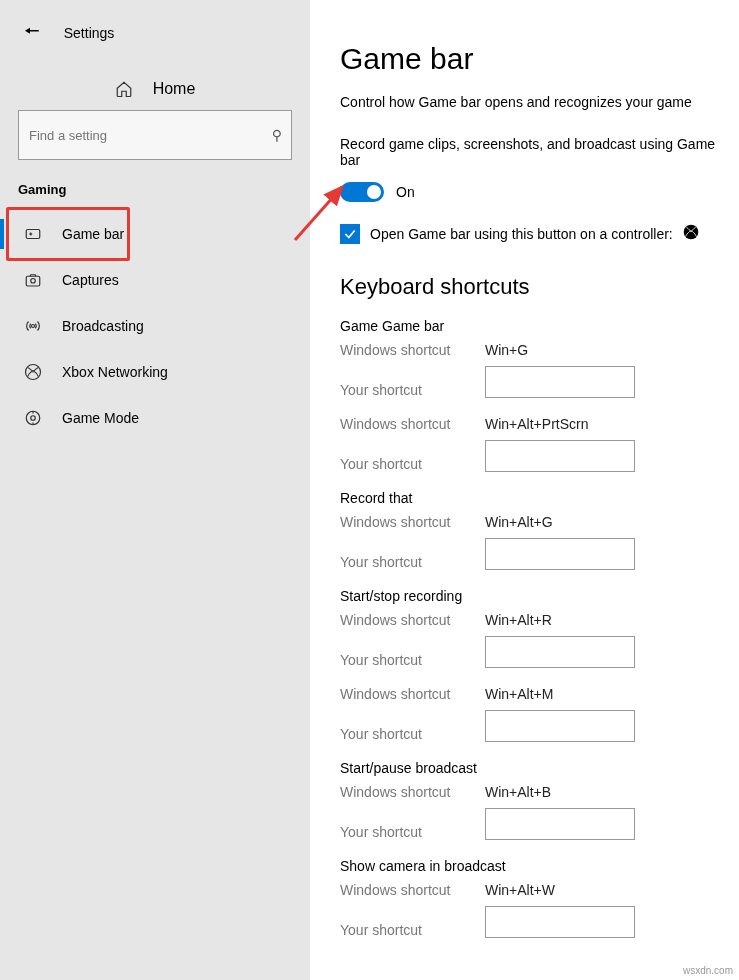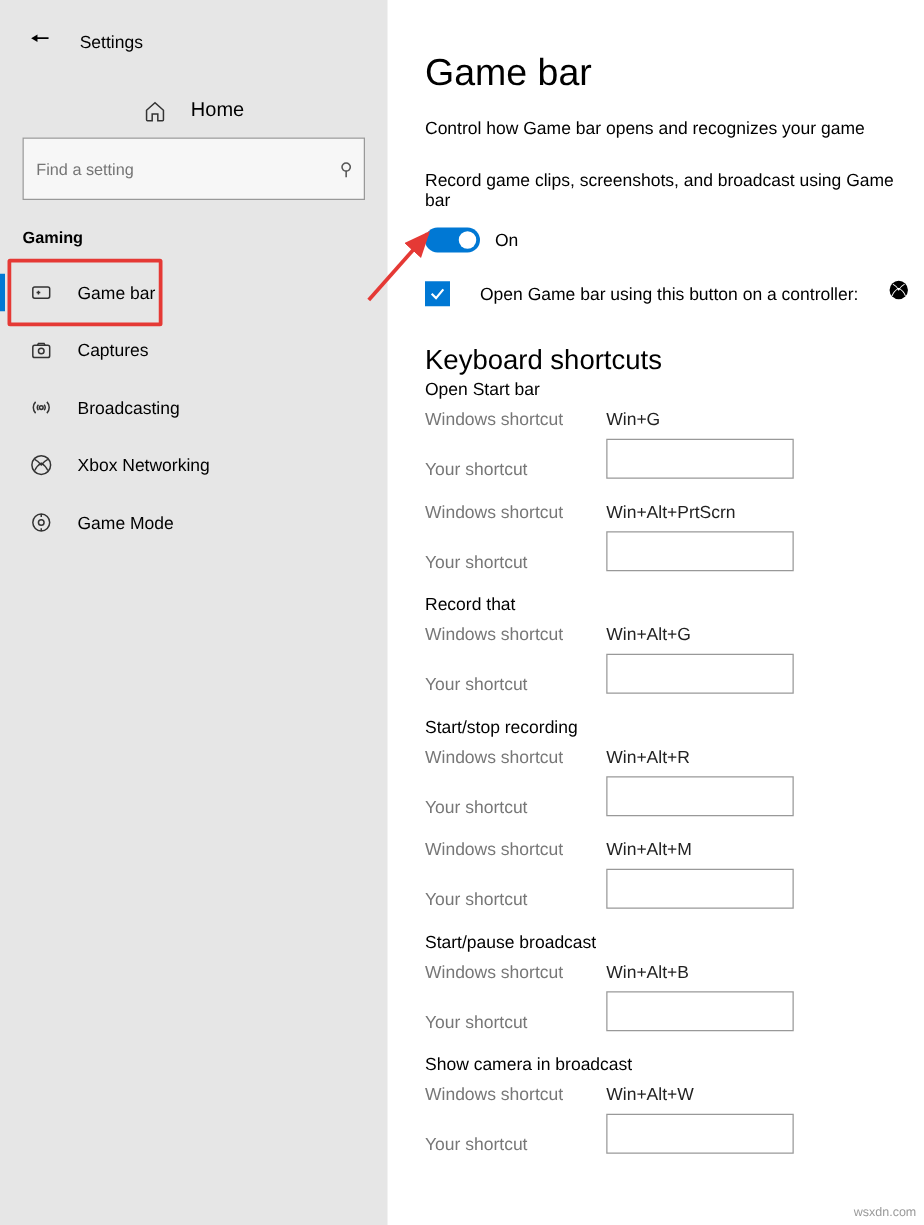--- a/index.html
+++ b/index.html
@@ -19,26 +19,26 @@
     .nav-item.active::before { content: ""; position: absolute; left: 0; top: 8px; bottom: 8px; width: 4px; background: #0078d4; }
     .highlight-box { position: absolute; border: 3px solid #e53935; left: 6px; right: 180px; top: -4px; bottom: -4px; pointer-events: none; border-radius: 2px; }
     .main { flex: 1; padding: 42px 0 0 30px; height: 100%; overflow: hidden; position: relative; }
     .h1 { font-size: 30px; font-weight: 400; margin-bottom: 18px; }
     .desc { font-size: 14px; margin-bottom: 26px; }
     .subdesc { font-size: 14px; margin-bottom: 14px; }
     .toggle-row { display: flex; align-items: center; gap: 12px; margin-bottom: 22px; }
     .toggle { width: 44px; height: 20px; background: #0078d4; border-radius: 10px; position: relative; cursor: pointer; }
     .toggle::after { content: ""; position: absolute; right: 3px; top: 3px; width: 14px; height: 14px; background: #fff; border-radius: 50%; }
     .toggle-label { font-size: 14px; }
-    .check-row { display: flex; align-items: center; gap: 24px; margin-bottom: 30px; }
+    .check-row { display: flex; align-items: center; gap: 10px; margin-bottom: 30px; }
     .checkbox { width: 20px; height: 20px; background: #0078d4; display: flex; align-items: center; justify-content: center; cursor: pointer; }
     .checkbox svg { width: 14px; height: 14px; }
     .check-label { font-size: 14px; }
     .xbox-icon svg { width: 16px; height: 16px; }
-    .h2 { font-size: 22px; font-weight: 400; margin-bottom: 2px; }
+    .h2 { font-size: 22px; font-weight: 400; margin-bottom: 18px; }
     .shortcut-group { margin-bottom: 18px; }
     .sg-title { font-size: 14px; margin-bottom: 8px; }
     .sg-row { display: flex; align-items: flex-end; font-size: 14px; margin-bottom: 8px; }
     .sg-label { width: 145px; color: #777; }
     .sg-value { color: #222; }
     .sg-input { width: 150px; height: 32px; border: 1px solid #999; background: #fff; padding: 0 8px; font-size: 13px; }
     .arrow-overlay { position: absolute; left: 290px; top: 175px; width: 70px; height: 70px; pointer-events: none; }
     .watermark { position: absolute; right: 6px; bottom: 4px; font-size: 10px; color: #999; }
   </style>
 </head>
@@ -123,21 +123,21 @@
     <span class="xbox-icon">
       <svg viewBox="0 0 24 24" fill="#000">
           <circle cx="12" cy="12" r="11"></circle>
           <path d="M5 5c4 2 7 7 7 7s3-5 7-7M4 19c2-6 8-9 8-9s6 3 8 9" fill="none" stroke="#fff" stroke-width="1.2"></path>
         </svg>
     </span>
   </div>
   <div class="h2">Keyboard shortcuts</div>
   <div id="shortcut-container">
       <div class="shortcut-group">
-        <div class="sg-title">Open Start bar</div>
+        <div class="sg-title">Game Game bar</div>
         <div class="sg-row">
           <span class="sg-label">Windows shortcut</span>
           <span class="sg-value">Win+G</span>
         </div>
         <div class="sg-row">
           <span class="sg-label">Your shortcut</span>
           <input class="sg-input" style="">
         </div>
       </div>
       <div class="shortcut-group">

